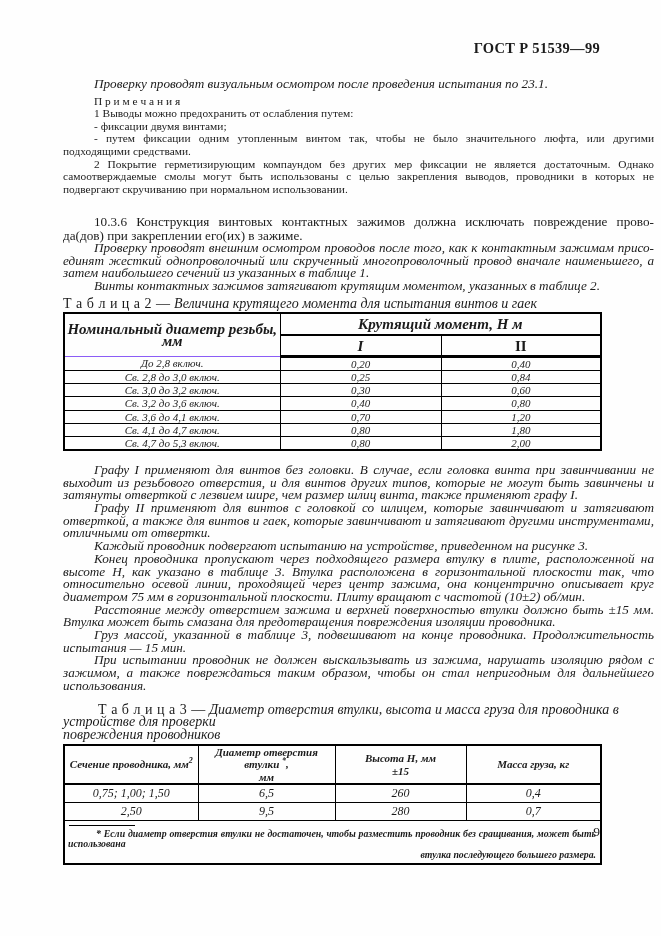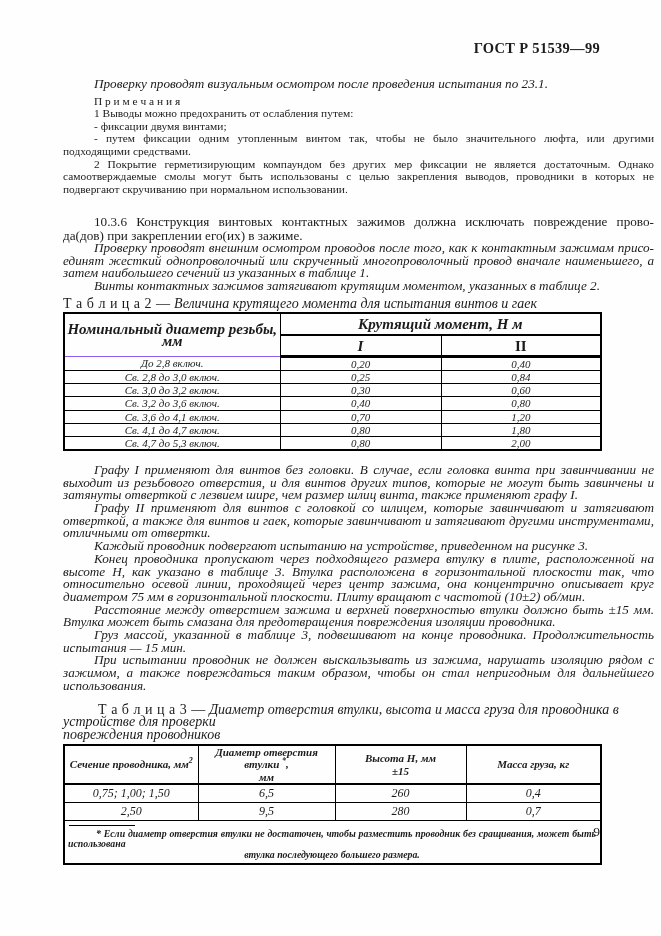--- a/index.html
+++ b/index.html
@@ -53,21 +53,21 @@
   .t2 td.num-up { font-style: normal; }
   
   .t3 td.hcell { font-size: 11px; line-height: 12.5px; font-weight: bold; height: 34px; border-bottom: 2.5px solid #000; }
   .t3 tr.drow td { height: 18px; font-size: 12px; line-height: 13px; }
   .t3 td.fncell {
     border: none; text-align: left; padding: 2px 4px 3px 3px;
     font-size: 9.8px; line-height: 10.4px; font-weight: bold;
   }
   .fn-rule { width: 66px; border-top: 1.5px solid #000; margin: 2px 0 3px 1px; height: 0; }
   .fn-line1 { text-indent: 28px; text-align: justify; text-align-last: justify; }
-  .fn-line2 { text-align: center; }
+  .fn-line2 { text-align: right; }
   sup.h-sup { font-size: 8px; line-height: 0; }
 
   .page-number {
     position: absolute; top: 824px; left: 63px; width: 537px;
     text-align: right; font-size: 13.5px;
   }
 </style>
 </head>
 <body>
 

